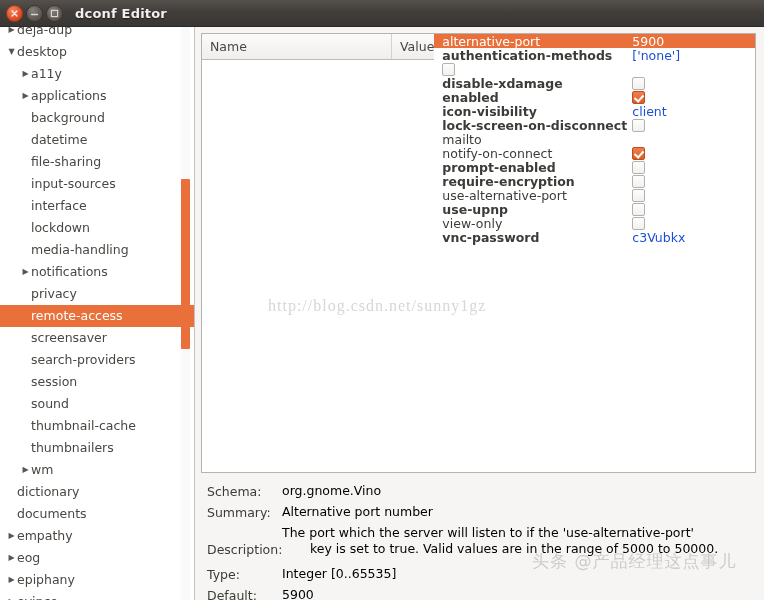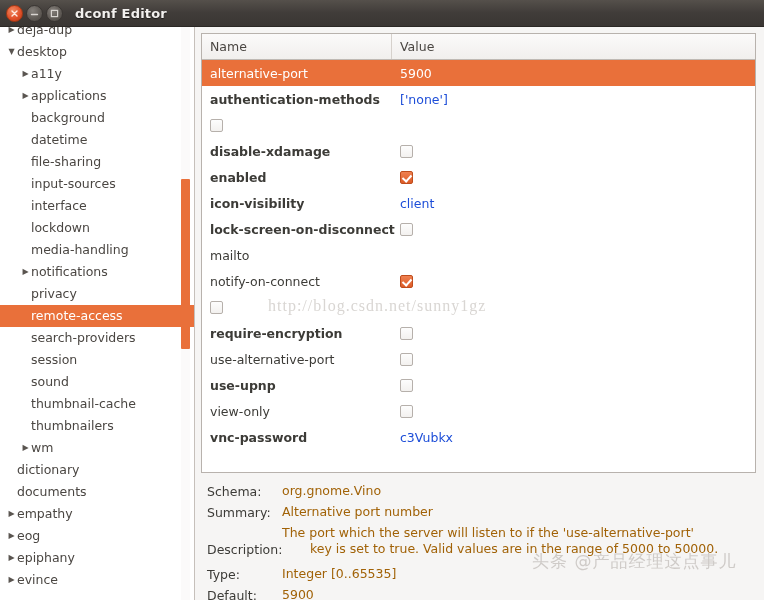--- a/index.html
+++ b/index.html
@@ -145,21 +145,21 @@
     background: #f6f5f4;
     padding: 0;
   }
 
   .listwrap {
     margin: 6px 8px 0 6px;
     background: #ffffff;
     border: 1px solid #b8b2ad;
     flex: 0 0 438px;
     display: flex;
-    flex-direction: column;
+    flex-direction: row;
     overflow: hidden;
     position: relative;
   }
   .lhead {
     display: flex;
     height: 25px;
     flex: 0 0 25px;
     background: linear-gradient(to bottom,#fbfafa 0%,#f1efed 100%);
     border-bottom: 1px solid #bfb9b4;
     font-size: 12.5px;
@@ -175,21 +175,21 @@
   .hc.value { flex: 1 1 auto; }
 
   .lbody {
     flex: 1 1 auto;
     overflow: hidden;
     position: relative;
     background: #ffffff;
   }
   .lrow {
     display: flex;
-    height: 26px;
+    height: 14px;
     align-items: center;
     font-size: 12.5px;
     box-sizing: border-box;
   }
   .lrow.selected {
     background: #e9703a;
   }
   .lrow .cname {
     width: 190px;
     flex: 0 0 190px;
@@ -251,21 +251,21 @@
     margin-bottom: 5px;
     align-items: flex-end;
   }
   .dlabel {
     width: 75px;
     flex: 0 0 75px;
     color: #3c3b37;
   }
   .dvalue {
     flex: 1 1 auto;
-    color: #a16207;
+    color: #000000;
     line-height: 16px;
   }
   .dvalue .cont { display: block; padding-left: 28px; }
   .drow.spacer { margin-top: 9px; }
 
   
   .wm-url {
     position: absolute;
     left: 268px;
     top: 297px;
@@ -387,20 +387,25 @@
             <span class="tree-label">privacy</span>
           </div>
           <div class="tree-row selected">
             <span style="display: inline-block; flex: 0 0 20px;"></span>
             <span class="tw"></span>
             <span class="tree-label">remote-access</span>
           </div>
           <div class="tree-row">
             <span style="display: inline-block; flex: 0 0 20px;"></span>
             <span class="tw"></span>
+            <span class="tree-label">screensaver</span>
+          </div>
+          <div class="tree-row">
+            <span style="display: inline-block; flex: 0 0 20px;"></span>
+            <span class="tw"></span>
             <span class="tree-label">search-providers</span>
           </div>
           <div class="tree-row">
             <span style="display: inline-block; flex: 0 0 20px;"></span>
             <span class="tw"></span>
             <span class="tree-label">session</span>
           </div>
           <div class="tree-row">
             <span style="display: inline-block; flex: 0 0 20px;"></span>
             <span class="tw"></span>
@@ -503,20 +508,21 @@
               <div class="cname">mailto</div>
               <div class="cval"></div>
             </div>
             <div class="lrow">
               <div class="cname">notify-on-connect</div>
               <div class="cval">
                 <span class="cbox on"></span>
               </div>
             </div>
             <div class="lrow bold">
+              <div class="cname">prompt-enabled</div>
               <div class="cval">
                 <span class="cbox"></span>
               </div>
             </div>
             <div class="lrow bold">
               <div class="cname">require-encryption</div>
               <div class="cval">
                 <span class="cbox"></span>
               </div>
             </div>

